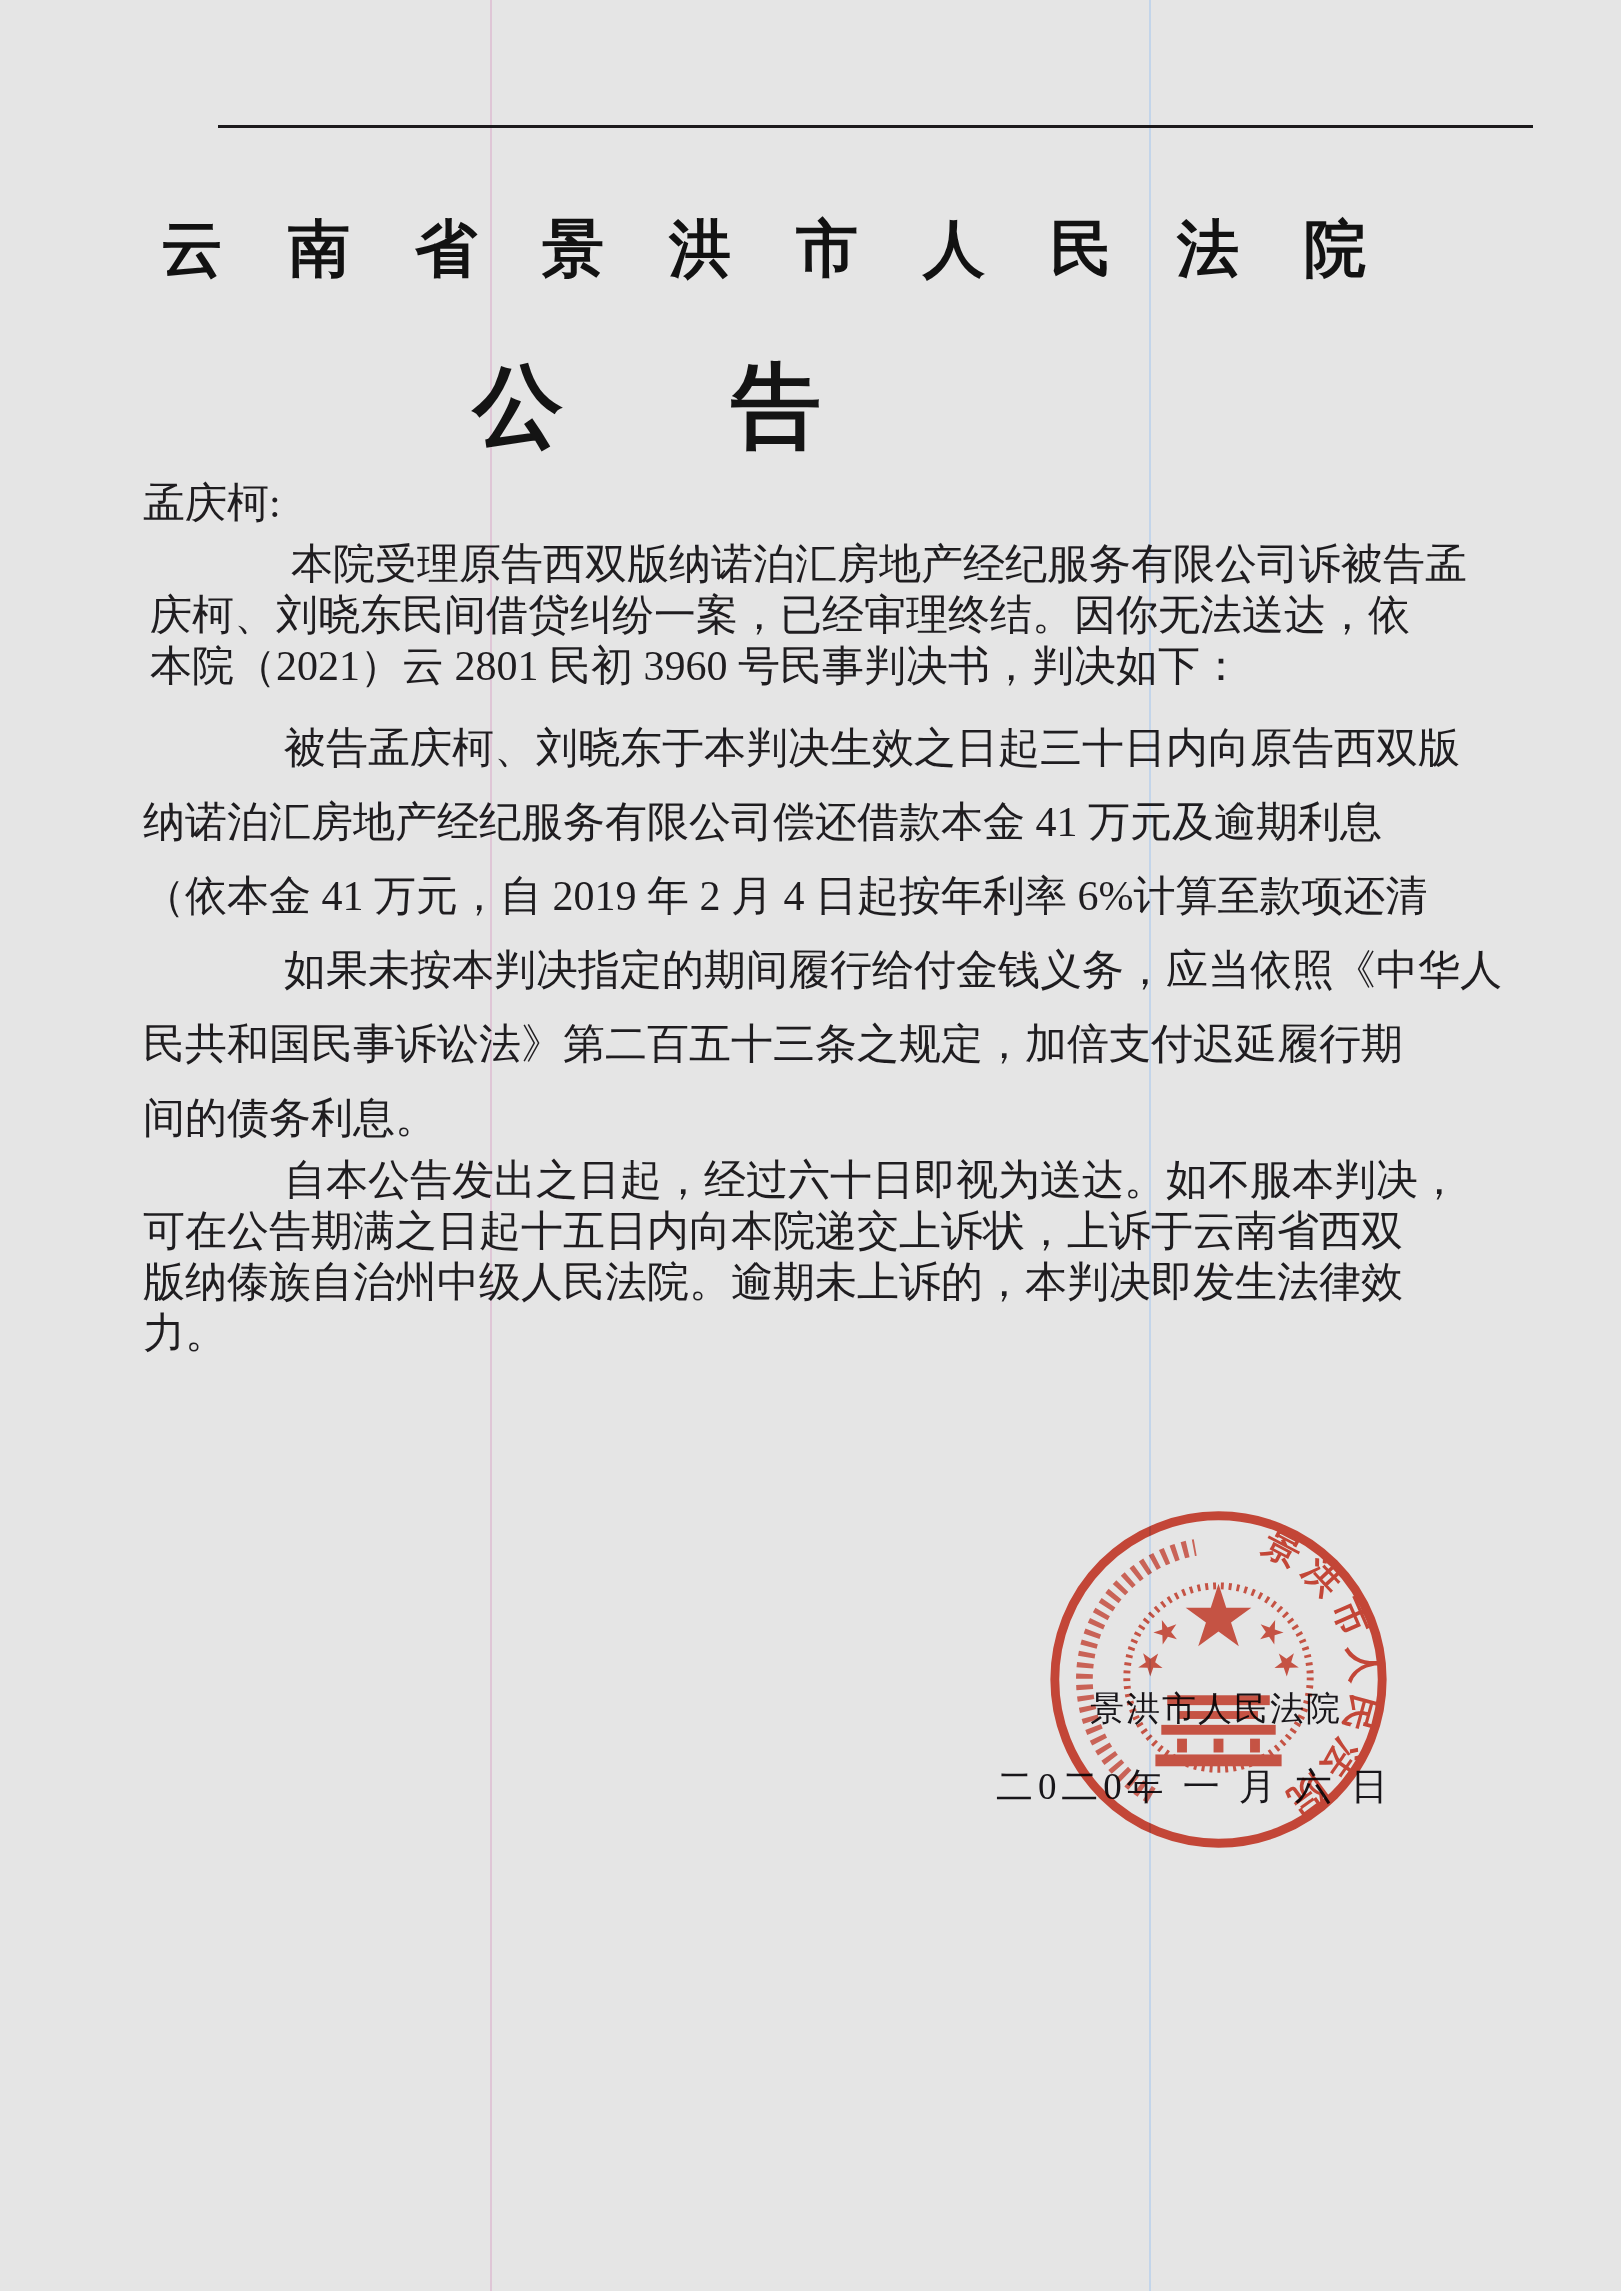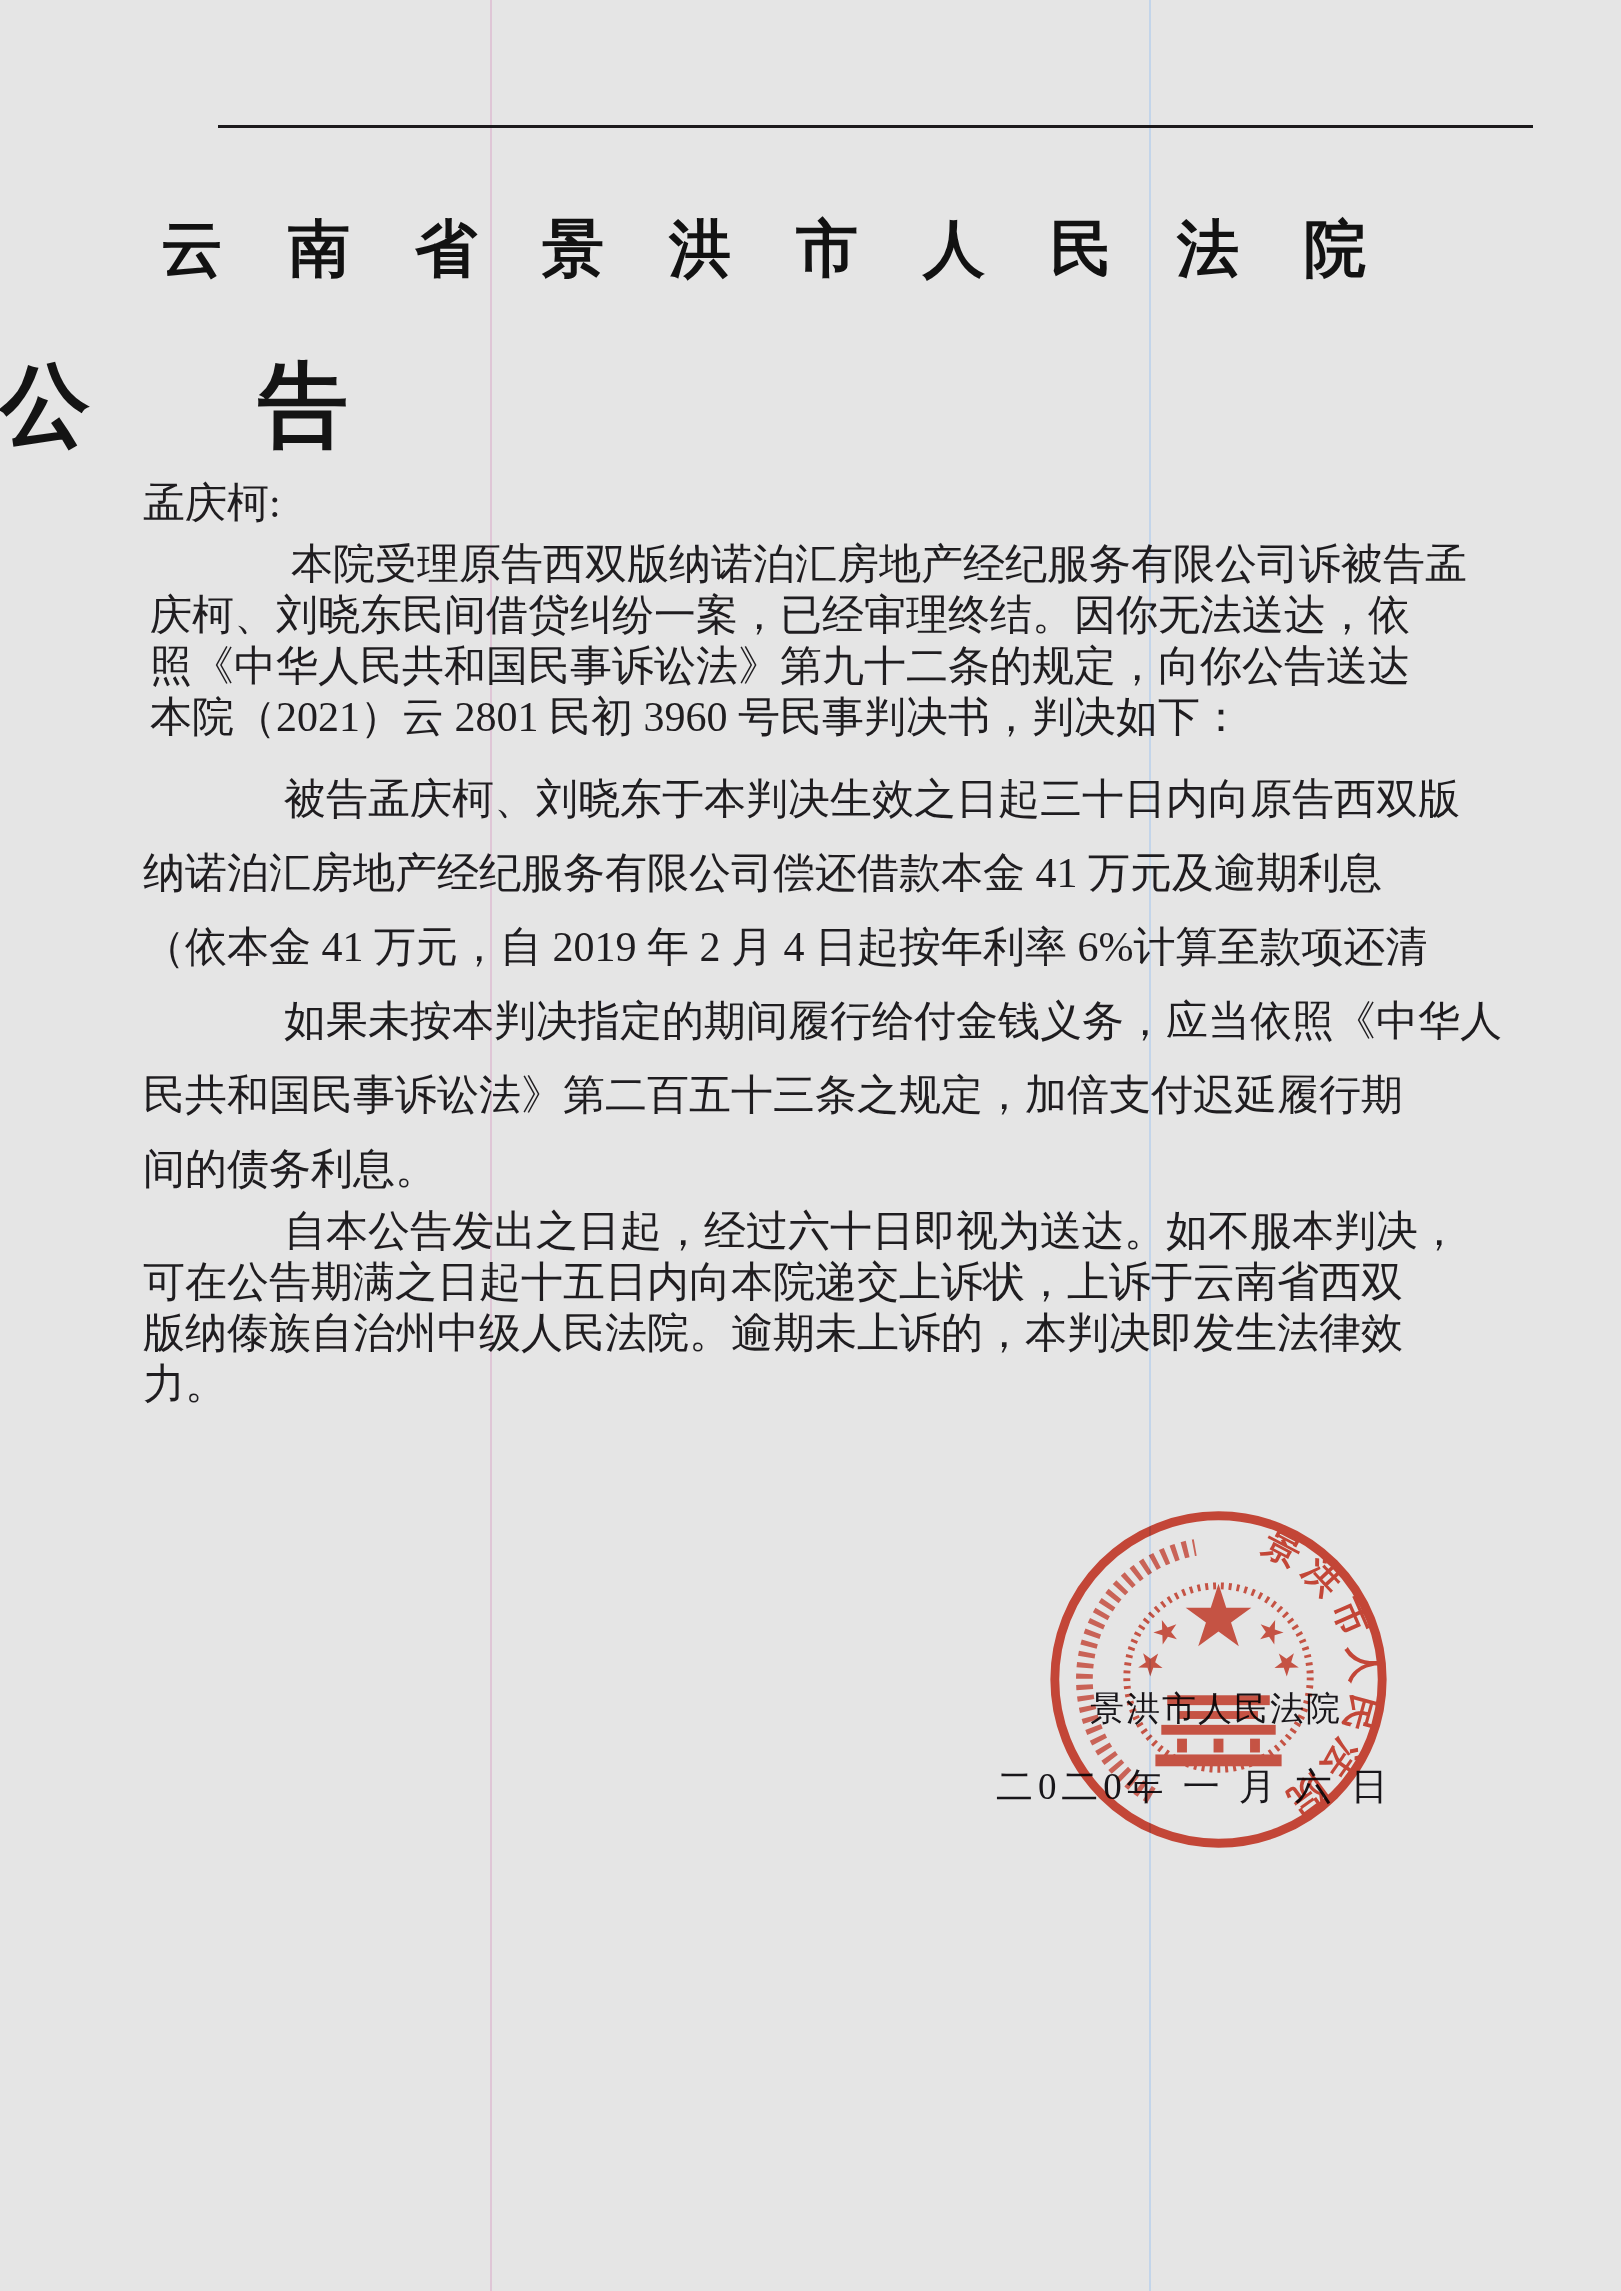--- a/index.html
+++ b/index.html
@@ -21,22 +21,22 @@
   }
   .court-name{
     position:absolute;left:0;top:218px;width:1621px;
     text-align:center;padding-right:29px;box-sizing:border-box;
     font-family:"Liberation Sans","DejaVu Sans",sans-serif;
     font-weight:700;font-size:62px;line-height:1;
     letter-spacing:65px;color:#121212;white-space:nowrap;
   }
   .doc-title{
     position:absolute;left:0;top:361px;width:1370px;
-    text-align:left;padding-right:37px;box-sizing:border-box;
-    font-family:Liberation Serif, serif;
+    text-align:center;padding-right:37px;box-sizing:border-box;
+    font-family:Liberation Sans, sans-serif;
     font-weight:700;font-size:90px;line-height:1;
     letter-spacing:39px;color:#141414;white-space:nowrap;
   }
   .body-text{
     position:absolute;left:143px;top:478px;width:1353px;
     font-size:42px;
   }
   .recipient{line-height:51px;white-space:nowrap;}
   .paragraph .line{white-space:nowrap;}
   .paragraph.normal .line{line-height:51px;}
@@ -86,21 +86,20 @@
   <div class="doc-title">
     <span>公　告</span>
   </div>
 
   <div class="body-text">
     <div class="recipient">孟庆柯:</div>
     <div>
         <div class="paragraph normal para-0">
           <div class="line indent">本院受理原告西双版纳诺泊汇房地产经纪服务有限公司诉被告孟</div>
           <div class="line">庆柯、刘晓东民间借贷纠纷一案，已经审理终结。因你无法送达，依</div>
-          <div class="line">照《中华人民共和国民事诉讼法》第九十二条的规定，向你公告送达</div>
           <div class="line">本院（2021）云 2801 民初 3960 号民事判决书，判决如下：</div>
         </div>
         <div class="paragraph wide para-1">
           <div class="line indent">被告孟庆柯、刘晓东于本判决生效之日起三十日内向原告西双版</div>
           <div class="line">纳诺泊汇房地产经纪服务有限公司偿还借款本金 41 万元及逾期利息</div>
           <div class="line">（依本金 41 万元，自 2019 年 2 月 4 日起按年利率 6%计算至款项还清</div>
         </div>
         <div class="paragraph wide para-2">
           <div class="line indent">如果未按本判决指定的期间履行给付金钱义务，应当依照《中华人</div>
           <div class="line">民共和国民事诉讼法》第二百五十三条之规定，加倍支付迟延履行期</div>

